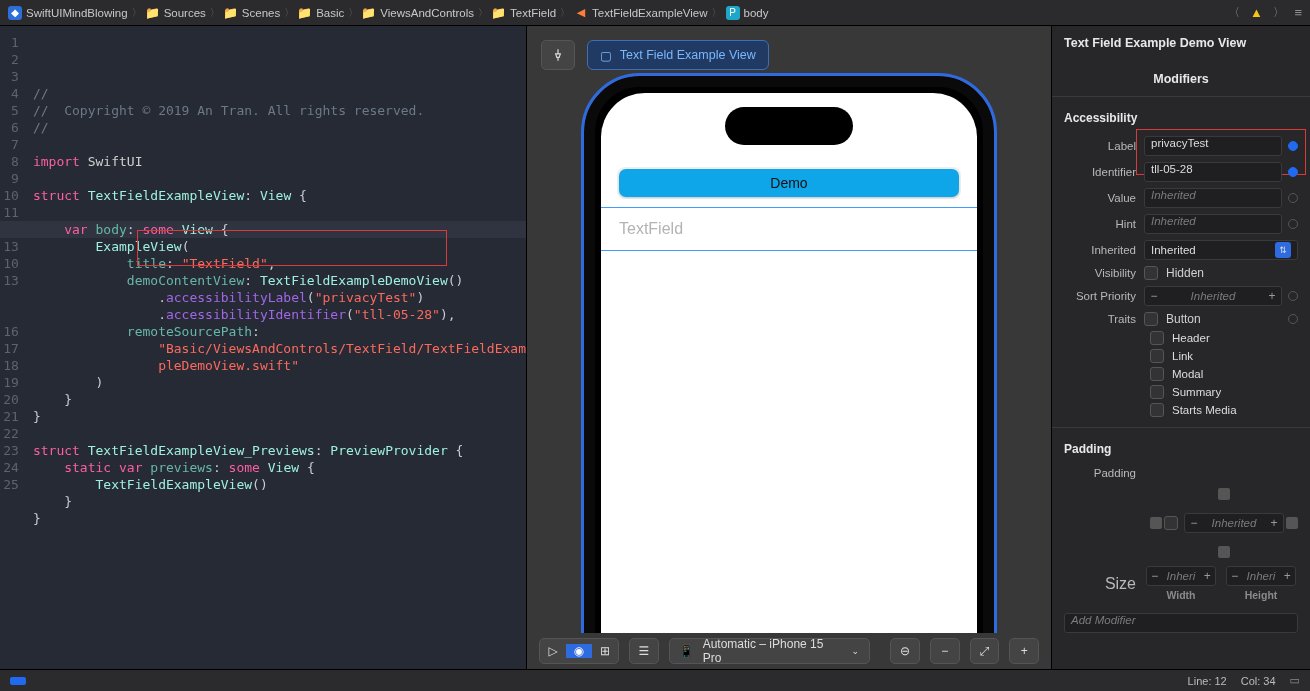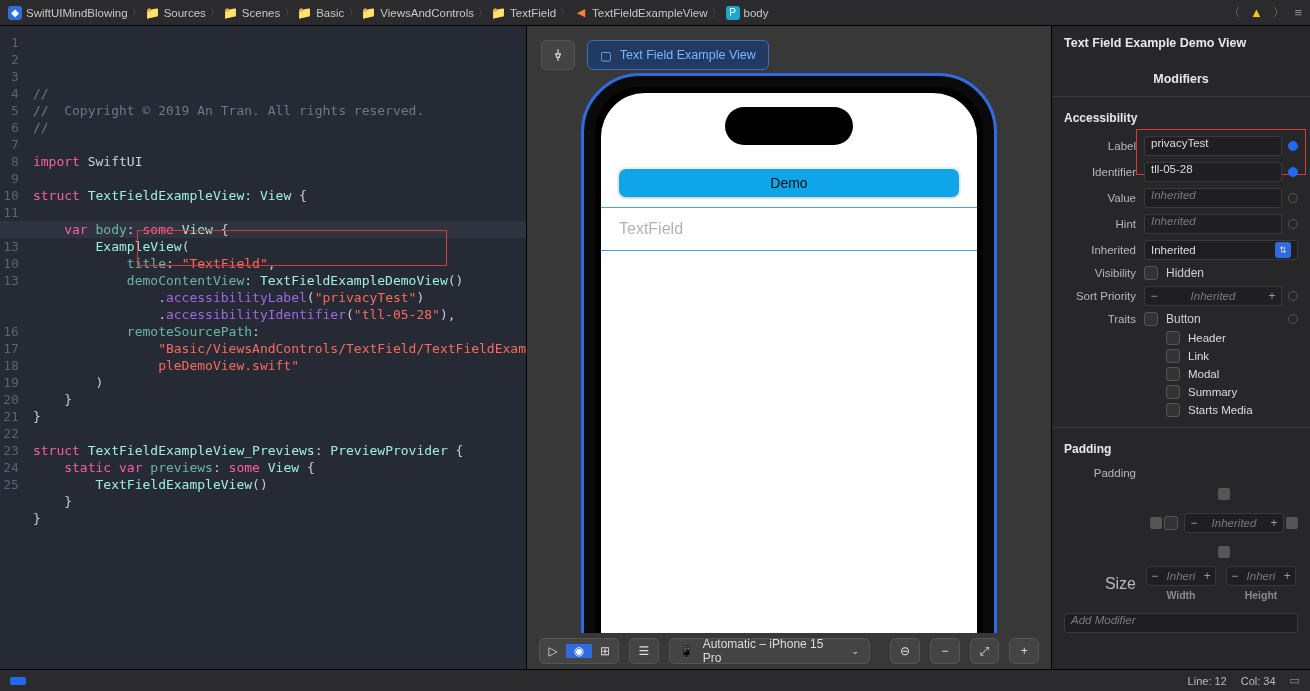--- a/index.html
+++ b/index.html
@@ -67,21 +67,21 @@
   .txtinput { flex:1; height:20px; background:#1f1f22; border:1px solid #3a3a3d; border-radius:3px; color:#ddd; padding:0 6px; font-size:11.5px; }
   .txtinput.placeholder { color:#7a7a7f; font-style:italic; }
   .dot { width:10px; height:10px; border-radius:50%; border:1px solid #555; margin-left:6px; }
   .dot.on { background:#1f6af0; border-color:#1f6af0; }
   .select { flex:1; height:20px; background:#1f1f22; border:1px solid #3a3a3d; border-radius:3px; color:#ddd; padding:0 6px; font-size:11.5px; display:flex; align-items:center; justify-content:space-between; }
   .select .arrow-box { width:16px; height:16px; background:#2f6be0; border-radius:3px; display:flex; align-items:center; justify-content:center; font-size:9px; }
   .stepper { display:flex; align-items:center; border:1px solid #3a3a3d; border-radius:3px; background:#1f1f22; height:20px; }
   .stepper .btn { width:18px; text-align:center; color:#999; cursor:pointer; }
   .stepper .val { flex:1; text-align:center; color:#7a7a7f; font-style:italic; font-size:11.5px; padding:0 4px; }
   .chk { width:14px; height:14px; border:1px solid #555; border-radius:3px; background:#333; }
-  .trait-row { display:flex; align-items:center; gap:8px; padding:2px 12px 2px 98px;margin-left:16px; }
+  .trait-row { display:flex; align-items:center; gap:8px; padding:2px 12px 2px 98px; }
   .trait-row .lbl { font-size:11.5px; color:#ddd; flex:1; }
   .redbox-insp { position:absolute; border:1px solid #d93a3a; }
 
   .pad-diagram { position:relative; height:70px; margin:6px 12px 4px 98px; }
   .pad-center { position:absolute; left:50%; top:50%; transform:translate(-50%,-50%); display:flex; align-items:center; }
   .pad-center .stepper { width:100px; }
   .pad-sq { position:absolute; width:12px; height:12px; border-radius:2px; background:#555; }
   .sq-t { top:0; left:50%; transform:translateX(-50%);} .sq-b{bottom:0; left:50%; transform:translateX(-50%);} .sq-l{top:50%; left:0; transform:translateY(-50%);} .sq-r{top:50%; right:0; transform:translateY(-50%);}
 
   .frame-row { display:flex; gap:10px; padding:4px 12px 2px 12px; align-items:center;}

